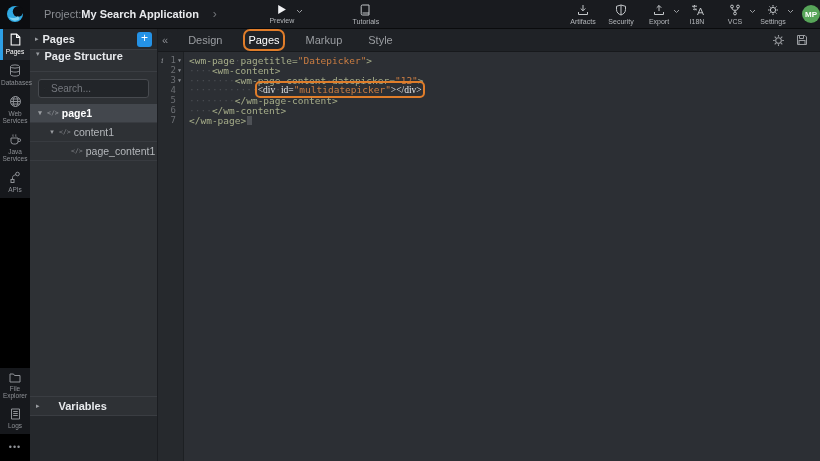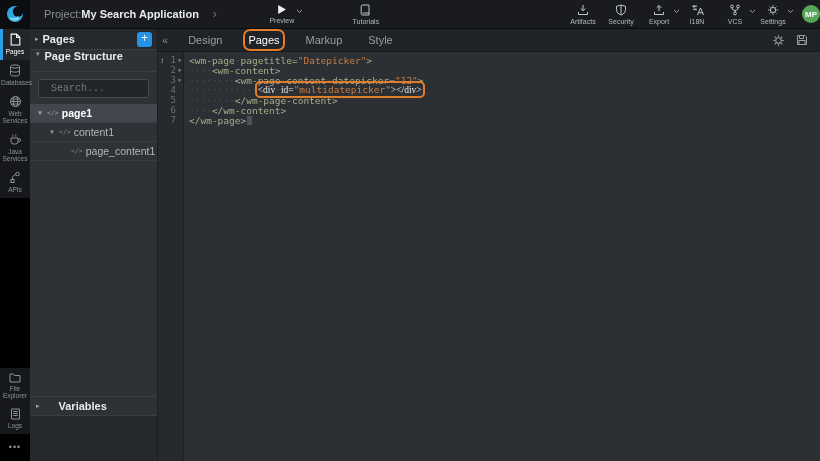--- a/index.html
+++ b/index.html
@@ -42,21 +42,21 @@
   .caret{color:#9a9da1;font-size:7px;}
   .hdr-label{font-size:11px;font-weight:bold;color:#e8eaed;flex:1;}
   .plusbtn{width:15px;height:15px;background:#2492e6;border-radius:3px;color:#fff;font-size:12px;
            line-height:13px;text-align:center;cursor:pointer;}
   .struct-hdr{height:21px;display:flex;align-items:flex-start;gap:5px;padding:0 6px;
               border-bottom:1px solid #3a3d42;}
   .search-wrap{padding:7px 8px 6px;}
   .search{height:17px;background:#222529;border:1px solid #474a4f;border-radius:3px;display:flex;
           align-items:center;padding:0 5px;gap:4px;color:#75787e;}
   .search input{background:transparent;border:none;outline:none;color:#9ea1a5;font-size:10px;
-                width:90px;font-family:Liberation Mono, monospace;}
+                width:90px;font-family:Liberation Sans, sans-serif;}
   .search input::placeholder{color:#75787e;}
   .tree-row{height:18px;display:flex;align-items:center;border-bottom:1px solid #383b40;
             font-size:10.5px;color:#b4b7bb;cursor:pointer;}
   .tree-row.sel{background:#43474d;color:#fff;font-weight:bold;}
   .tree-icon{font-size:6.5px;color:#85888d;margin:0 3px 0 3px;font-family:"DejaVu Sans Mono",monospace;}
   .tree-caret{width:8px;text-align:center;}
   .sb-spacer{flex:1;}
   .vars-hdr{height:18px;display:flex;align-items:center;gap:19px;padding:0 6px;
             border-top:1px solid #3a3d42;border-bottom:1px solid #3a3d42;}
   .sb-bottom{height:46px;background:#25282c;}

